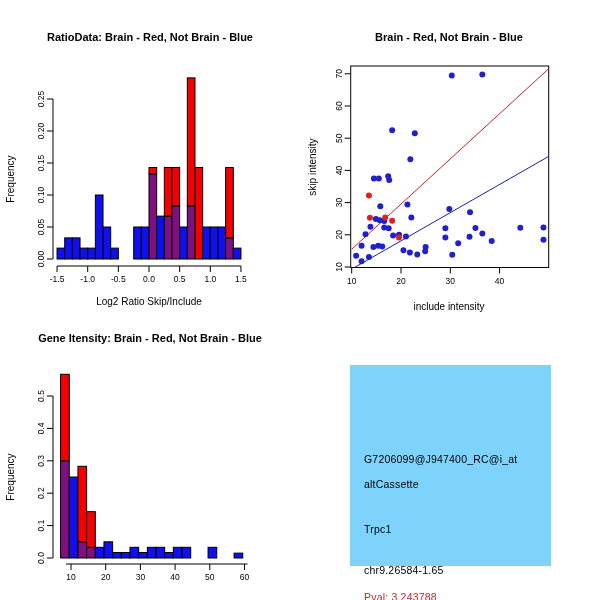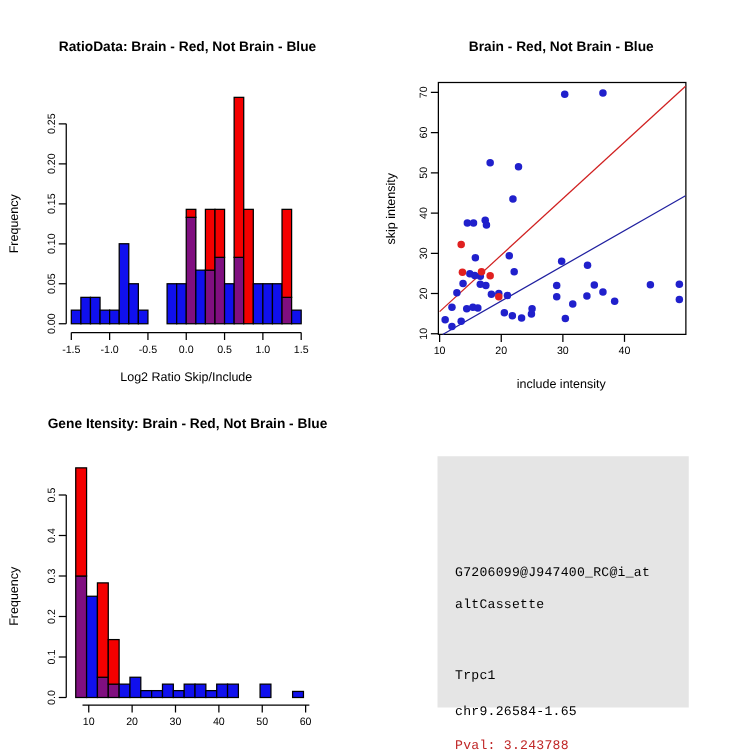--- a/index.html
+++ b/index.html
@@ -212,21 +212,21 @@
         <rect x="147.34" y="230.308" width="8.675" height="10.692000000000007" fill="#1010ee" stroke="#000000" stroke-width="1"></rect>
         <rect x="156.015" y="230.308" width="8.675" height="10.692000000000007" fill="#1010ee" stroke="#000000" stroke-width="1"></rect>
         <rect x="164.69" y="235.492" width="8.675" height="5.50800000000001" fill="#1010ee" stroke="#000000" stroke-width="1"></rect>
         <rect x="173.365" y="230.308" width="8.675" height="10.692000000000007" fill="#1010ee" stroke="#000000" stroke-width="1"></rect>
         <rect x="182.04000000000002" y="230.308" width="8.675" height="10.692000000000007" fill="#1010ee" stroke="#000000" stroke-width="1"></rect>
         <rect x="208.065" y="230.308" width="8.675" height="10.692000000000007" fill="#1010ee" stroke="#000000" stroke-width="1"></rect>
         <rect x="234.09" y="236.14" width="8.675" height="4.860000000000014" fill="#1010ee" stroke="#000000" stroke-width="1"></rect>
       </g>
   </svg>
 
-  <div class="infobox" id="infobox" style="background: #e5e5e5; font-family: Liberation Mono, monospace;">
+  <div class="infobox" id="infobox" style="background: #7dd3fc;">
     <div class="iline" style="top:88px">G7206099@J947400_RC@i_at</div>
     <div class="iline" style="top:113px">altCassette</div>
-    <div class="iline" style="top:170px">Trpc1</div>
+    <div class="iline" style="top:158px">Trpc1</div>
     <div class="iline" style="top:199px">chr9.26584-1.65</div>
     <div class="iline" id="pval-line" style="top: 226px; color: rgb(192, 40, 40);">Pval: 3.243788</div>
   </div>
 
 </div>
 
 </body></html>

